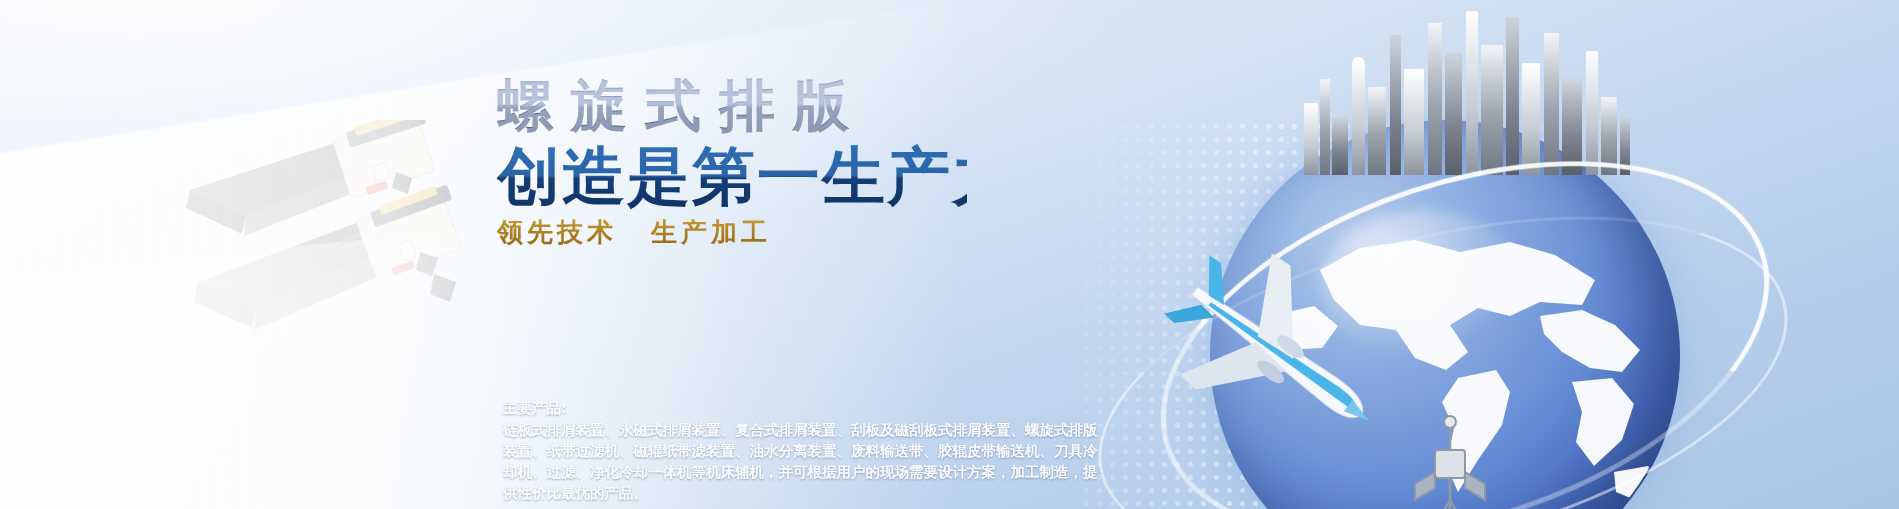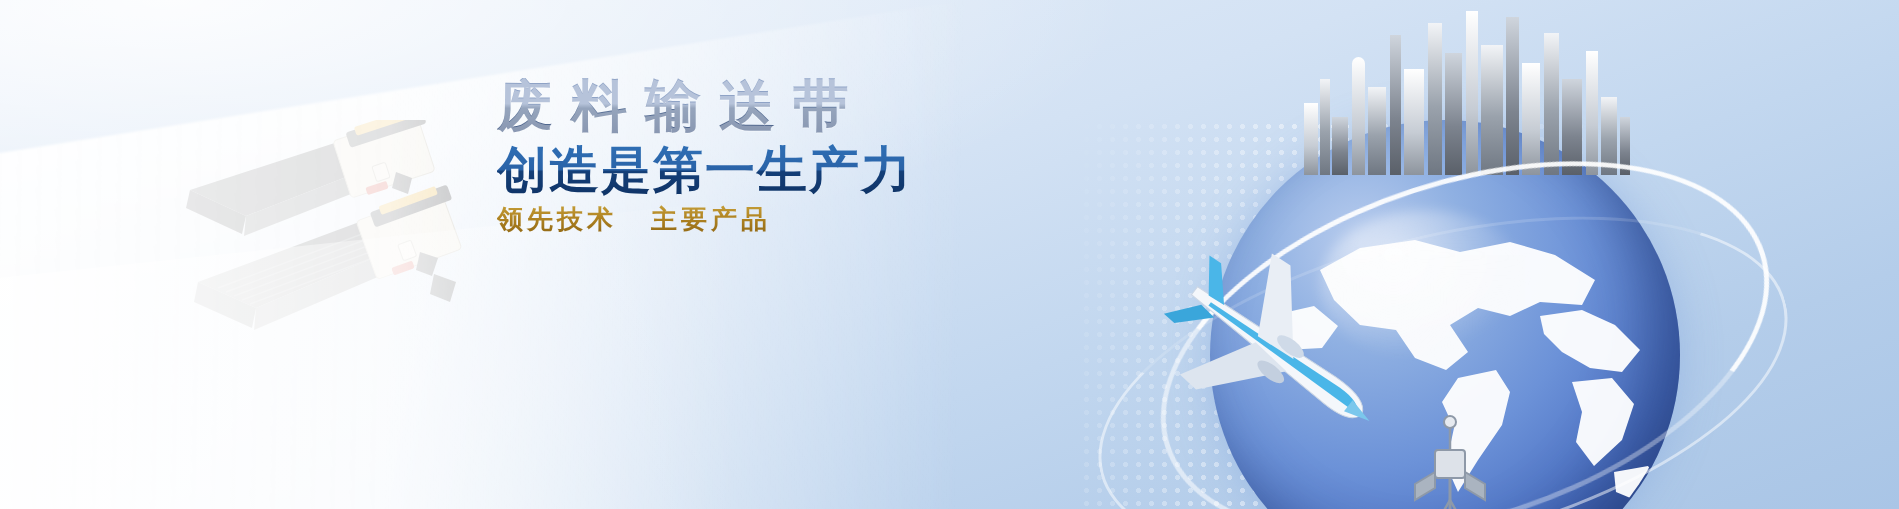--- a/index.html
+++ b/index.html
@@ -93,21 +93,21 @@
     font-size:56px;letter-spacing:18px;font-weight:700;line-height:1;
     color:#7d92b8;
     background:linear-gradient(180deg,#8fa3c6 0%,#8fa3c6 46%,#5d7499 54%,#4a6088 100%);
     -webkit-background-clip:text;background-clip:text;
     -webkit-text-fill-color:transparent;color:transparent;
     text-shadow:0 1px 0 rgba(255,255,255,.35);
     white-space:nowrap;
   }
   .h2{
     margin-top:10px;
-    font-size:50px;letter-spacing:2px;font-weight:700;line-height:1.05;
+    font-size:63px;letter-spacing:2px;font-weight:700;line-height:1.05;
     color:#1a4f91;
     background:linear-gradient(180deg,#2f6fb5 0%,#2a63a8 48%,#143f78 52%,#0f3366 100%);
     -webkit-background-clip:text;background-clip:text;
     -webkit-text-fill-color:transparent;
     white-space:nowrap;
   }
   .h3{
     margin-top:5px;
     font-size:26px;font-weight:700;letter-spacing:4px;
     color:#9a7519;
@@ -248,22 +248,29 @@
         <path d="M232 56 L250 62 L244 80 L228 74 Z" fill="#3c3f44"></path>
         <path d="M246 78 L268 86 L262 106 L242 98 Z" fill="#44484d"></path>
       </g>
     </svg>
   </div>
 
   <div class="sweep"></div>
   <div class="sweep2"></div>
 
   <div class="copy">
-    <div class="h1">废料输送带</div>
+    <div class="h1">螺旋式排版</div>
     <div class="h2">创造是第一生产力</div>
     <div class="h3">
       <span>领先技术</span>
-      <span>主要产品</span>
-    </div>
-  </div>
-
+      <span>生产加工</span>
+    </div>
+  </div>
+
+  <div class="desc">
+    <span class="lead">主要产品:</span>
+    <p>链板式排屑装置、永磁式排屑装置、复合式排屑装置、刮板及磁刮板式排屑装置、螺旋式排版</p>
+    <p>装置、纸带过滤机、磁辊纸带滤装置、油水分离装置、废料输送带、胶辊皮带输送机、刀具冷</p>
+    <p>却机、过滤、净化冷却一体机等机床辅机，并可根据用户的现场需要设计方案，加工制造，提</p>
+    <p>供性价比最优的产品。</p>
+  </div>
 
 </div>
 
 </body></html>

